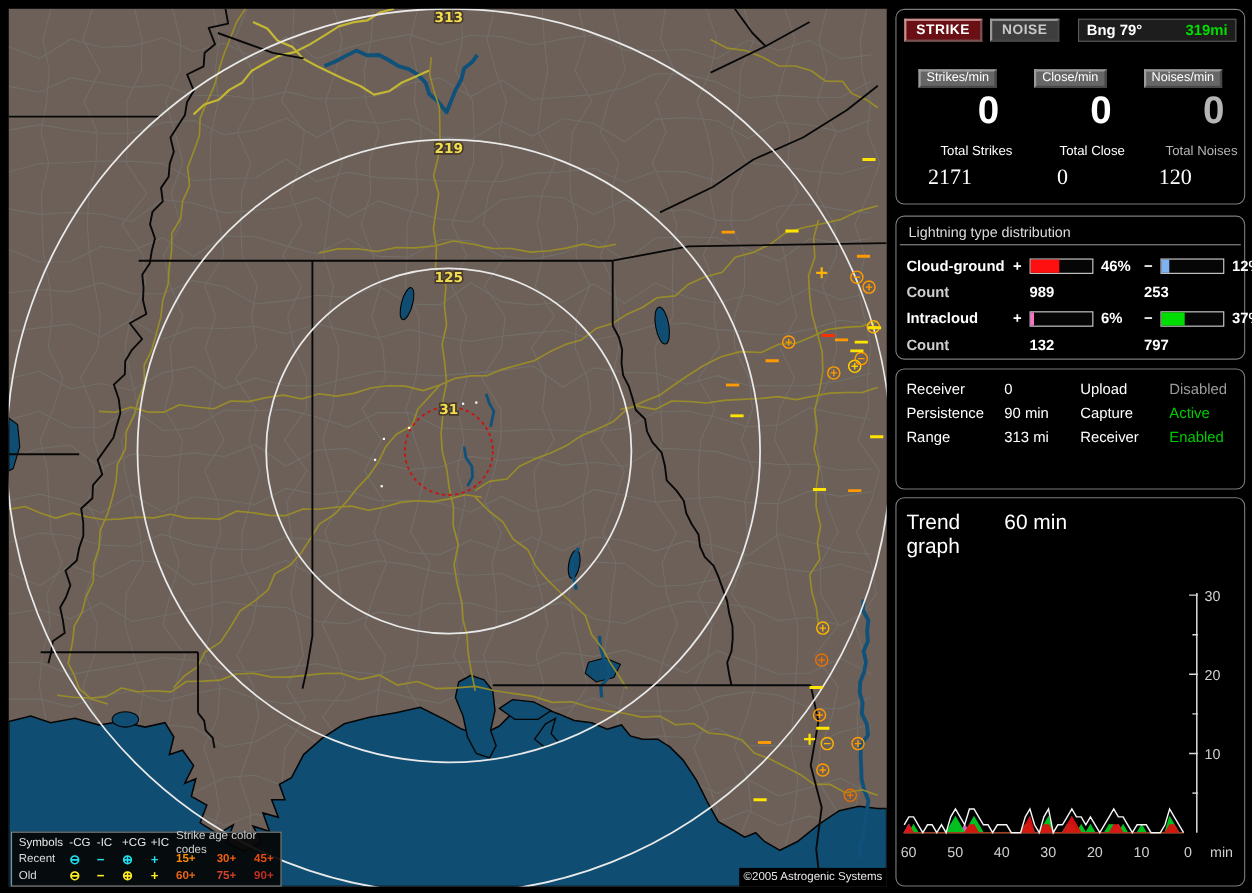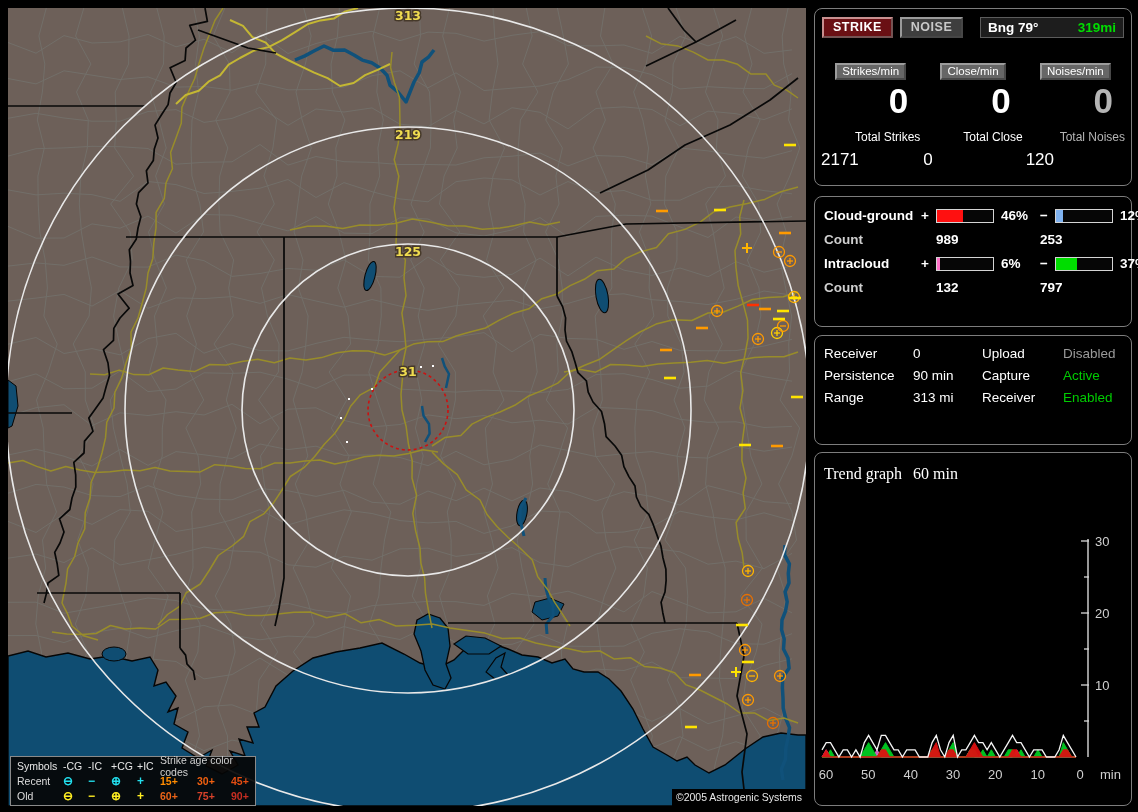--- a/index.html
+++ b/index.html
@@ -30,39 +30,39 @@
   .strike-btn{background:#6a1014;color:#fff;border-color:#c89090;}
   .noise-btn{background:#3e3e3e;color:#c9c9c9;}
   .bng-box{margin-left:auto;width:128px;background:#1d1d1d;border:1px solid #5c5c5c;
     display:flex;justify-content:space-between;align-items:center;padding:2px 7px;font-weight:bold;font-size:13.5px;}
   .bng-range{color:#00dd00;}
   .counter-grid{display:grid;grid-template-columns:1fr 1fr 1fr;margin-top:25px;padding:0 6px;column-gap:3px;}
   .c-label{justify-self:center;background:#666;color:#fff;font-size:11.5px;border:2px outset #9c9c9c;
     padding:0 5px 1px 5px;white-space:nowrap;}
   .c-big{text-align:right;padding-right:12px;font-size:35px;font-weight:bold;line-height:1;margin-top:3px;}
   .c-total-label{text-align:right;font-size:12px;margin-top:12px;white-space:nowrap;}
-  .c-total{text-align:left;padding-right:14px;font-size:17px;margin-top:6px;}
+  .c-total{text-align:center;padding-right:14px;font-size:20px;margin-top:6px;font-family:Liberation Serif, serif;}
   .dim{color:#b5b5b5;}
   .dist-title{color:#dcdcdc;font-size:13px;padding:6px 8px 4px 8px;border-bottom:1px solid #8a8a8a;margin:0 3px;}
   .dist-row{display:grid;grid-template-columns:97px 15px 60px 44px 15px 60px 42px;
     align-items:center;padding:0 0 0 9px;height:25px;font-weight:bold;font-size:13.5px;}
   .dist-row.first{margin-top:6px;}
   .bar{height:12px;border:1px solid #d4d4d4;background:#060606;position:relative;width:56px;}
   .bar .fill{position:absolute;left:0;top:0;bottom:0;}
   .pct{padding-left:5px;}
   .cnt-row{display:grid;grid-template-columns:97px 15px 104px 117px;align-items:center;
     padding:0 0 0 9px;height:23px;font-weight:bold;font-size:13.5px;}
   .cnt-row .lab{color:#cfcfcf;}
   .date-hdr{color:#00dd00;font-weight:bold;font-size:17px;padding:5px 8px 4px 8px;
     border-bottom:1px solid #8a8a8a;margin:0 3px;letter-spacing:.3px;white-space:nowrap;}
   .grid4{display:grid;grid-template-columns:89px 69px 81px 1fr;padding:10px 8px 0 9px;
     row-gap:7px;font-size:13.5px;}
   .gray{color:#9b9b9b;}
   .green{color:#00cc00;}
-  .trend-row{display:grid;grid-template-columns:89px 1fr;padding:12px 8px 0 9px;font-size:16px;font-family:Liberation Serif, serif;}
+  .trend-row{display:grid;grid-template-columns:89px 1fr;padding:12px 8px 0 9px;font-size:19px;}
   .chart-wrap{position:absolute;left:3px;bottom:4px;width:312px;height:266px;}
 </style>
 </head>
 <body>
 
 <div class="map-window">
   <svg id="map-svg" width="798" height="798" viewBox="0 0 798 798">
     <rect x="0" y="0" width="798" height="798" fill="#6d6059"></rect>
     <g id="county-mesh" stroke="#79837f" stroke-width="1" fill="none" opacity="0.42">
         <path d="M 38.3 0.0 L 30.9 28.0 L 36.8 56.0 L 34.4 84.0 L 29.3 112.0 L 36.3 140.0 L 29.9 168.0 L 30.2 196.0 L 31.8 224.0 L 37.2 252.0 L 39.4 280.0 L 35.9 308.0 L 49.2 336.0 L 40.3 364.0 L 28.5 392.0 L 35.2 420.0 L 36.3 448.0 L 38.7 476.0 L 48.5 504.0 L 34.5 532.0 L 37.6 560.0 L 30.2 588.0 L 27.8 616.0 L 33.4 644.0 L 33.4 672.0 L 47.1 700.0 L 33.4 728.0 L 39.7 756.0 L 48.3 784.0"></path>
@@ -380,20 +380,21 @@
             <span class="c-label">Noises/min</span>
           </div>
         <div class="c-big dim">0</div>
         <div class="c-total-label dim">Total Noises</div>
         <div class="c-total">120</div>
       </div>
     </div>
   </div>
 
   <div class="pbox box-dist">
+    <div class="dist-title">Lightning type distribution</div>
     <div class="dist-row first">
       <span>Cloud-ground</span>
       <span>+</span>
       <span class="bar">
           <span class="fill" style="width: 46%; background: rgb(255, 16, 16);"></span>
         </span>
       <span class="pct">46%</span>
       <span>−</span>
       <span class="bar">
           <span class="fill" style="width: 12%; background: rgb(127, 178, 240);"></span>

